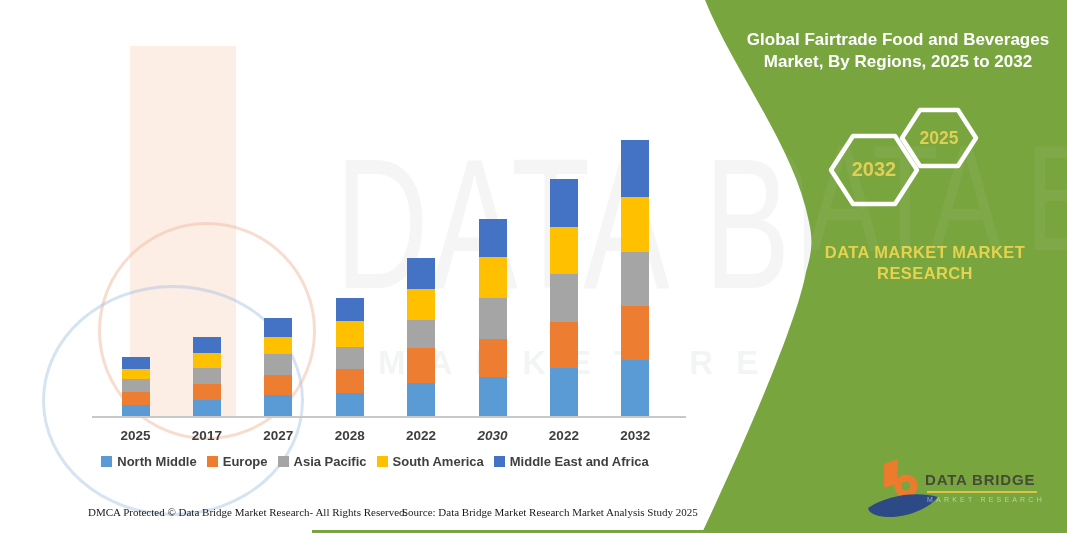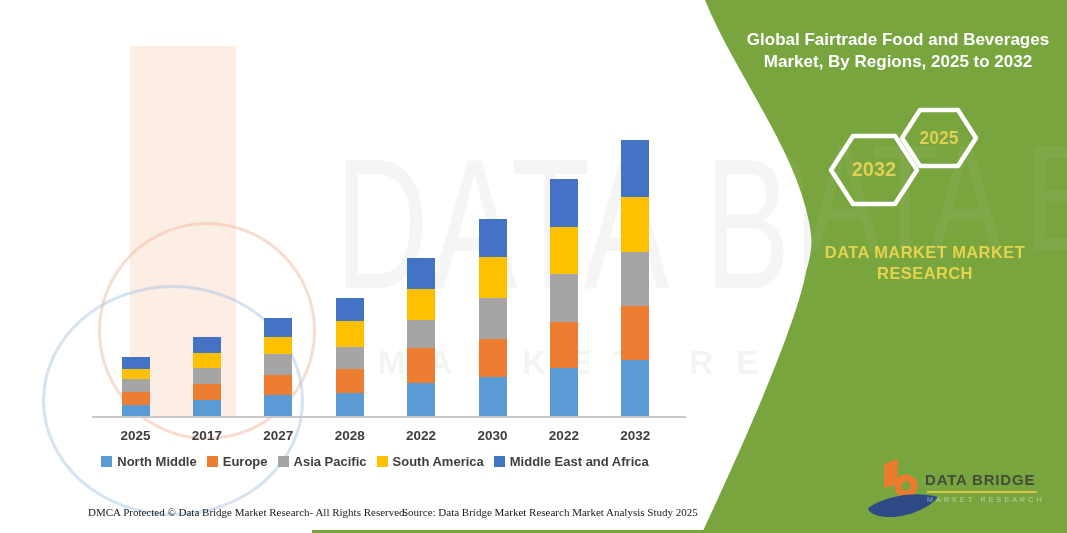--- a/index.html
+++ b/index.html
@@ -133,21 +133,21 @@
       <div class="bar-seg" style="left: 407.1px; top: 347.728px; width: 28px; height: 35.1115px; background: rgb(237, 125, 49);"></div>
       <div class="bar-seg" style="left: 407.1px; top: 319.638px; width: 28px; height: 28.0892px; background: rgb(165, 165, 165);"></div>
       <div class="bar-seg" style="left: 407.1px; top: 288.818px; width: 28px; height: 30.8201px; background: rgb(255, 192, 0);"></div>
       <div class="bar-seg" style="left: 407.1px; top: 257.998px; width: 28px; height: 30.8201px; background: rgb(68, 114, 196);"></div>
       <div class="x-label" style="left: 396.1px;">2022</div>
       <div class="bar-seg" style="left: 478.5px; top: 376.987px; width: 28px; height: 39.0128px; background: rgb(91, 155, 213);"></div>
       <div class="bar-seg" style="left: 478.5px; top: 339.145px; width: 28px; height: 37.8424px; background: rgb(237, 125, 49);"></div>
       <div class="bar-seg" style="left: 478.5px; top: 298.181px; width: 28px; height: 40.9634px; background: rgb(165, 165, 165);"></div>
       <div class="bar-seg" style="left: 478.5px; top: 257.218px; width: 28px; height: 40.9634px; background: rgb(255, 192, 0);"></div>
       <div class="bar-seg" style="left: 478.5px; top: 219.375px; width: 28px; height: 37.8424px; background: rgb(68, 114, 196);"></div>
-      <div class="x-label" style="left: 467.5px;">2030</div>
+      <div class="x-label" style="left: 467.5px; font-style: italic;">2030</div>
       <div class="bar-seg" style="left: 549.9px; top: 368.014px; width: 28px; height: 47.9858px; background: rgb(91, 155, 213);"></div>
       <div class="bar-seg" style="left: 549.9px; top: 321.979px; width: 28px; height: 46.0351px; background: rgb(237, 125, 49);"></div>
       <div class="bar-seg" style="left: 549.9px; top: 273.993px; width: 28px; height: 47.9858px; background: rgb(165, 165, 165);"></div>
       <div class="bar-seg" style="left: 549.9px; top: 227.178px; width: 28px; height: 46.8154px; background: rgb(255, 192, 0);"></div>
       <div class="bar-seg" style="left: 549.9px; top: 179.192px; width: 28px; height: 47.9858px; background: rgb(68, 114, 196);"></div>
       <div class="x-label" style="left: 538.9px;">2022</div>
       <div class="bar-seg" style="left: 621.3px; top: 359.822px; width: 28px; height: 56.1784px; background: rgb(91, 155, 213);"></div>
       <div class="bar-seg" style="left: 621.3px; top: 305.984px; width: 28px; height: 53.8377px; background: rgb(237, 125, 49);"></div>
       <div class="bar-seg" style="left: 621.3px; top: 252.146px; width: 28px; height: 53.8377px; background: rgb(165, 165, 165);"></div>
       <div class="bar-seg" style="left: 621.3px; top: 197.138px; width: 28px; height: 55.0081px; background: rgb(255, 192, 0);"></div>

